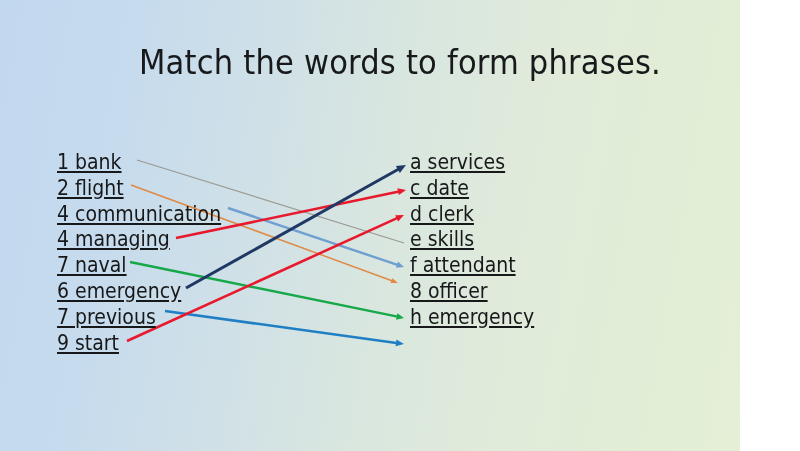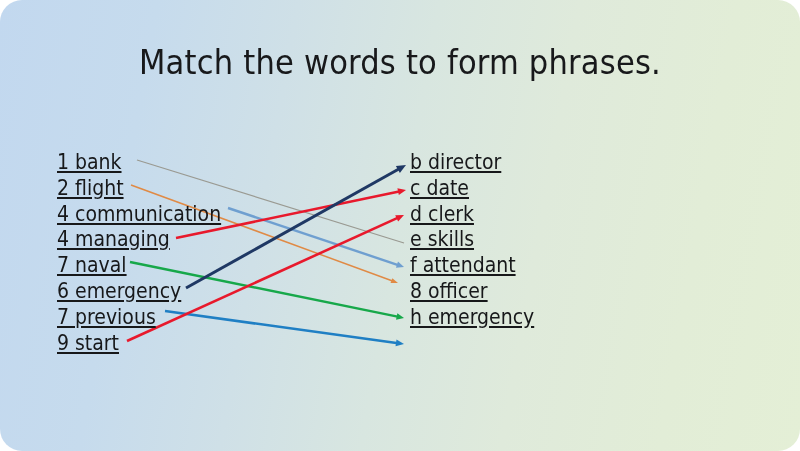--- a/index.html
+++ b/index.html
@@ -8,33 +8,32 @@
     padding: 0;
   }
   body {
     width: 800px;
     height: 451px;
     overflow: hidden;
     font-family: "DejaVu Sans Condensed", "Liberation Sans Narrow", "Liberation Sans", sans-serif;
   }
   #slide {
     position: relative;
-    width: 800px;
+    width: 740px;
     height: 451px;
     background:
       linear-gradient(100deg,
         #c2d8ef 0%,
         #c6dbed 18%,
         #cfe0e7 34%,
         #d8e6e0 50%,
         #dfeadb 66%,
         #e2edd7 84%,
         #e4efd6 100%);
     overflow: hidden;
-    border-radius: 22px;
   }
   #slide-title {
     position: absolute;
     left: 0;
     top: 42px;
     width: 800px;
     text-align: center;
     font-size: 34px;
     line-height: 40px;
     color: #18191b;
@@ -119,21 +118,21 @@
     <span class="word-item">2 flight</span>
     <span class="word-item">4 communication</span>
     <span class="word-item">4 managing</span>
     <span class="word-item">7 naval</span>
     <span class="word-item">6 emergency</span>
     <span class="word-item">7 previous</span>
     <span class="word-item">9 start</span>
   </div>
 
   <div id="right-col" class="col">
-    <span class="word-item">b director</span>
+    <span class="word-item">a services</span>
     <span class="word-item">c date</span>
     <span class="word-item">d clerk</span>
     <span class="word-item">e skills</span>
     <span class="word-item">f attendant</span>
     <span class="word-item">8 officer</span>
     <span class="word-item">h emergency</span>
   </div>
 
 </div>
 

